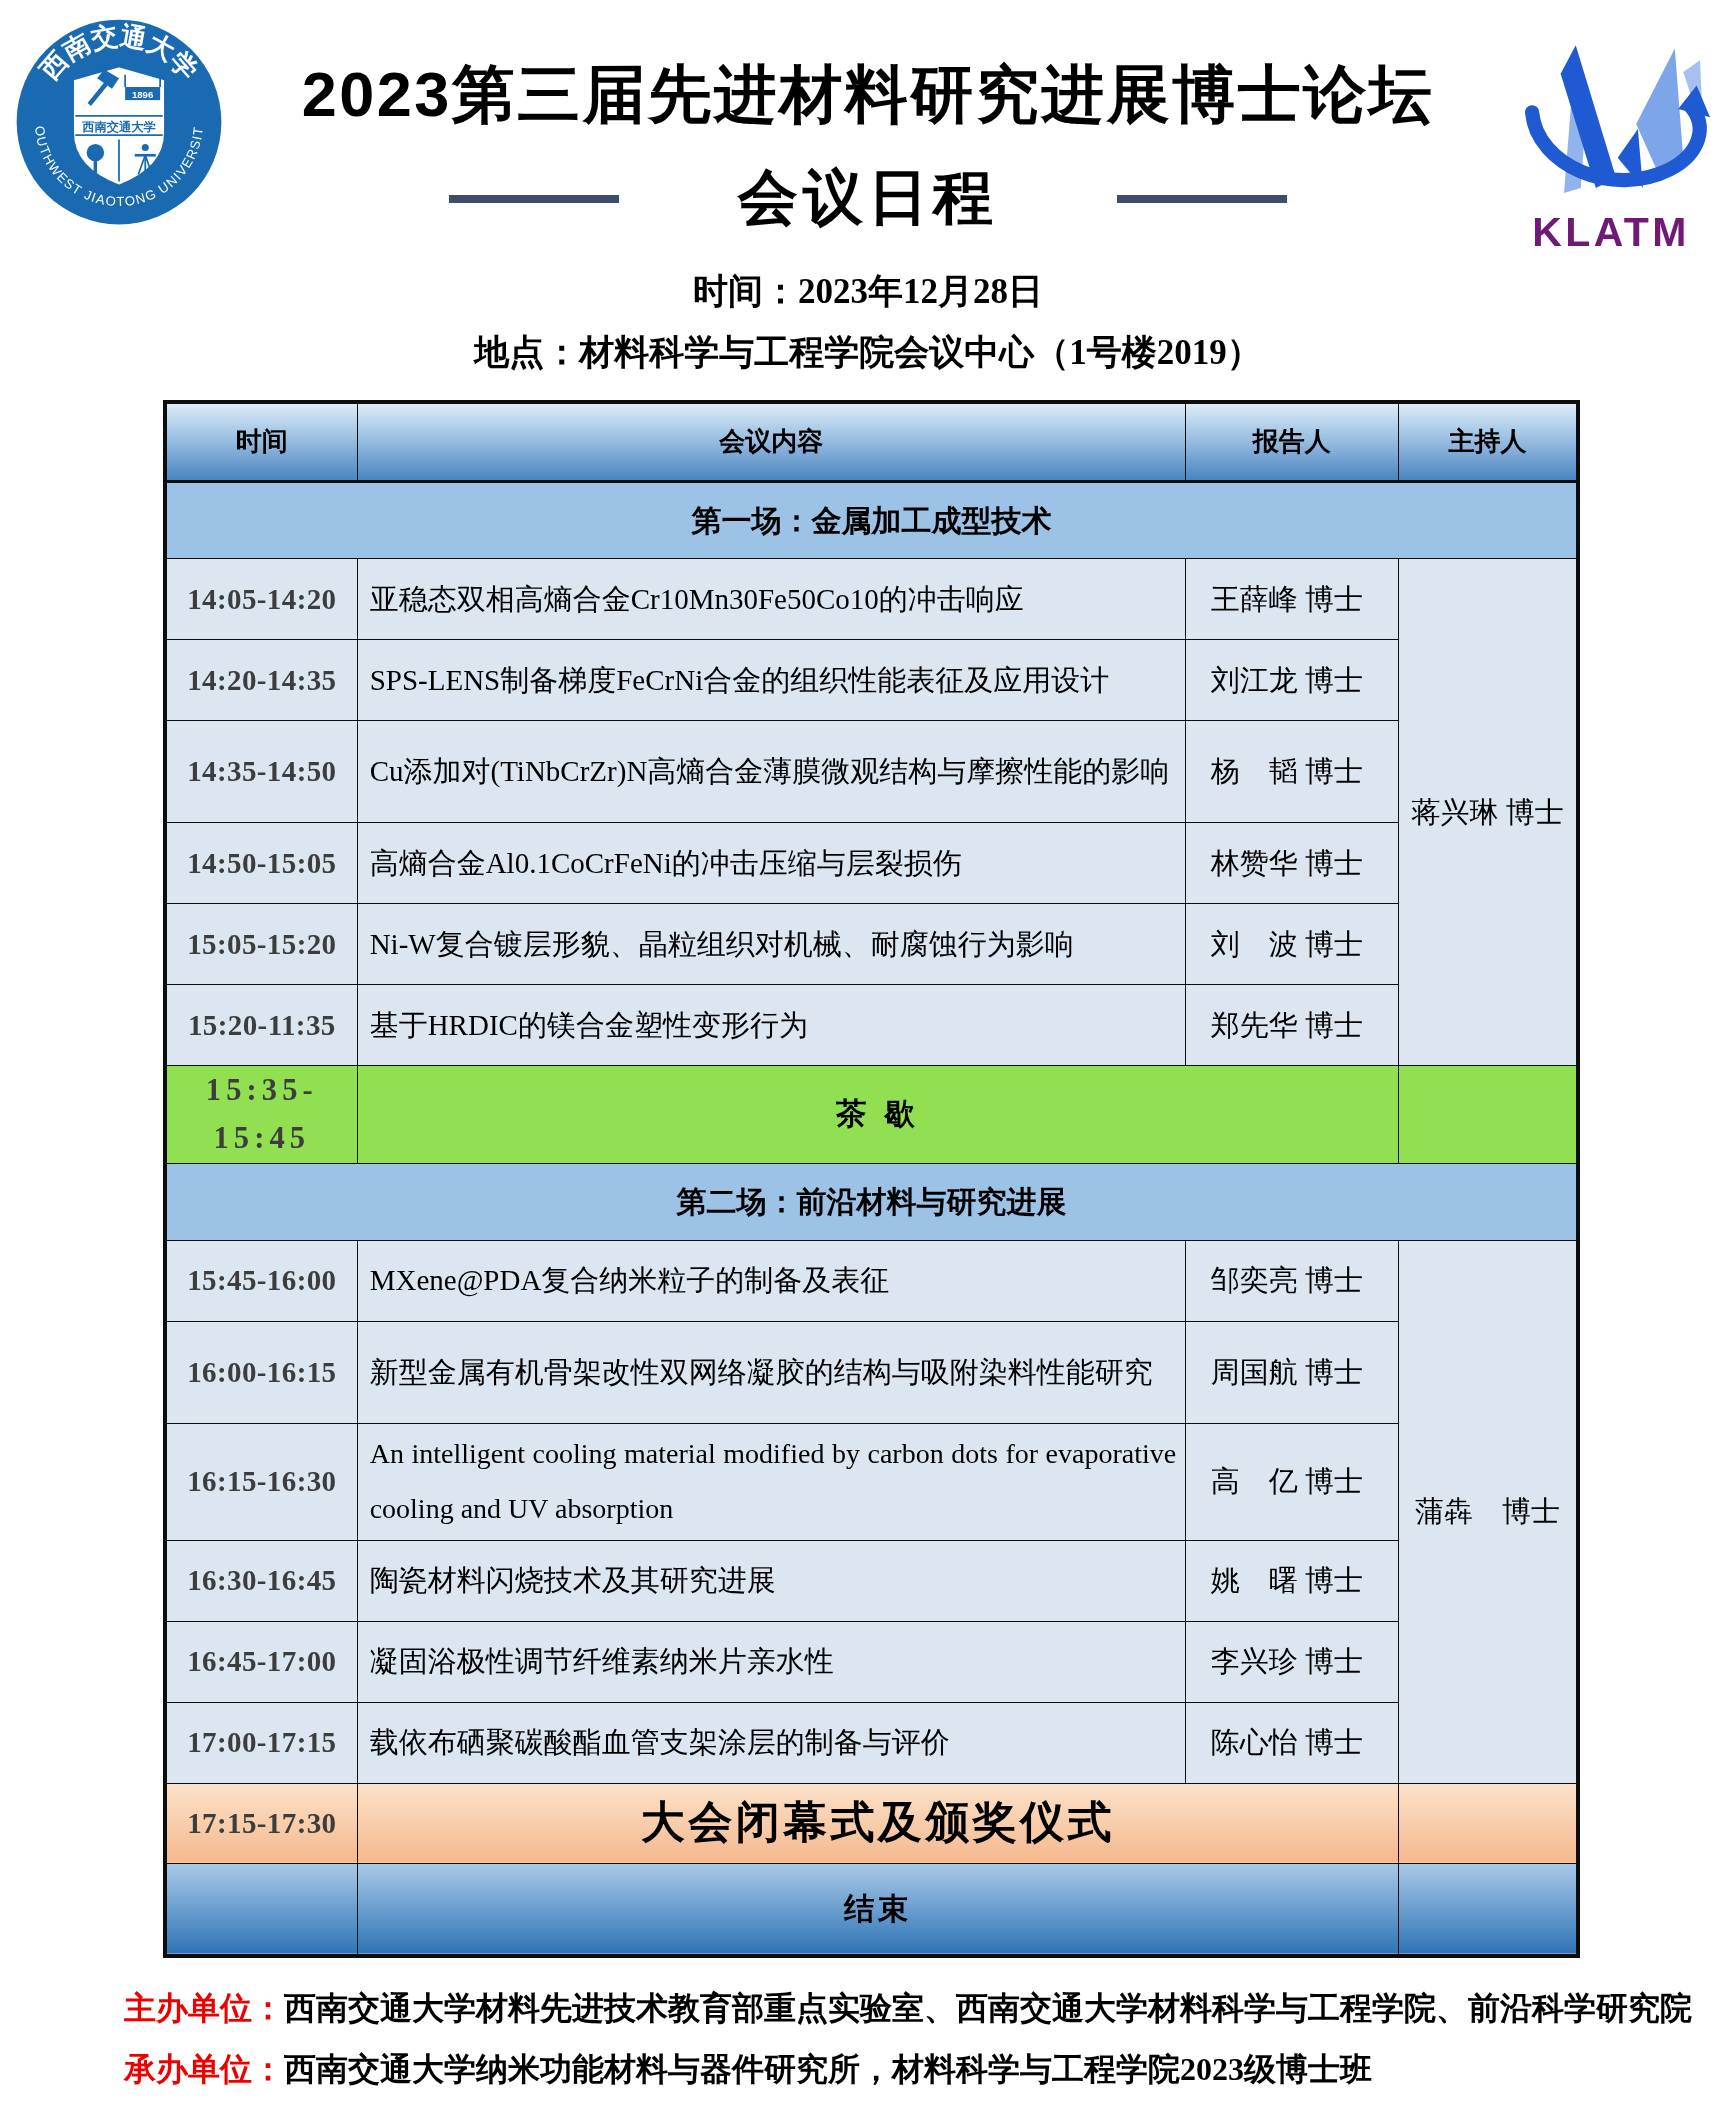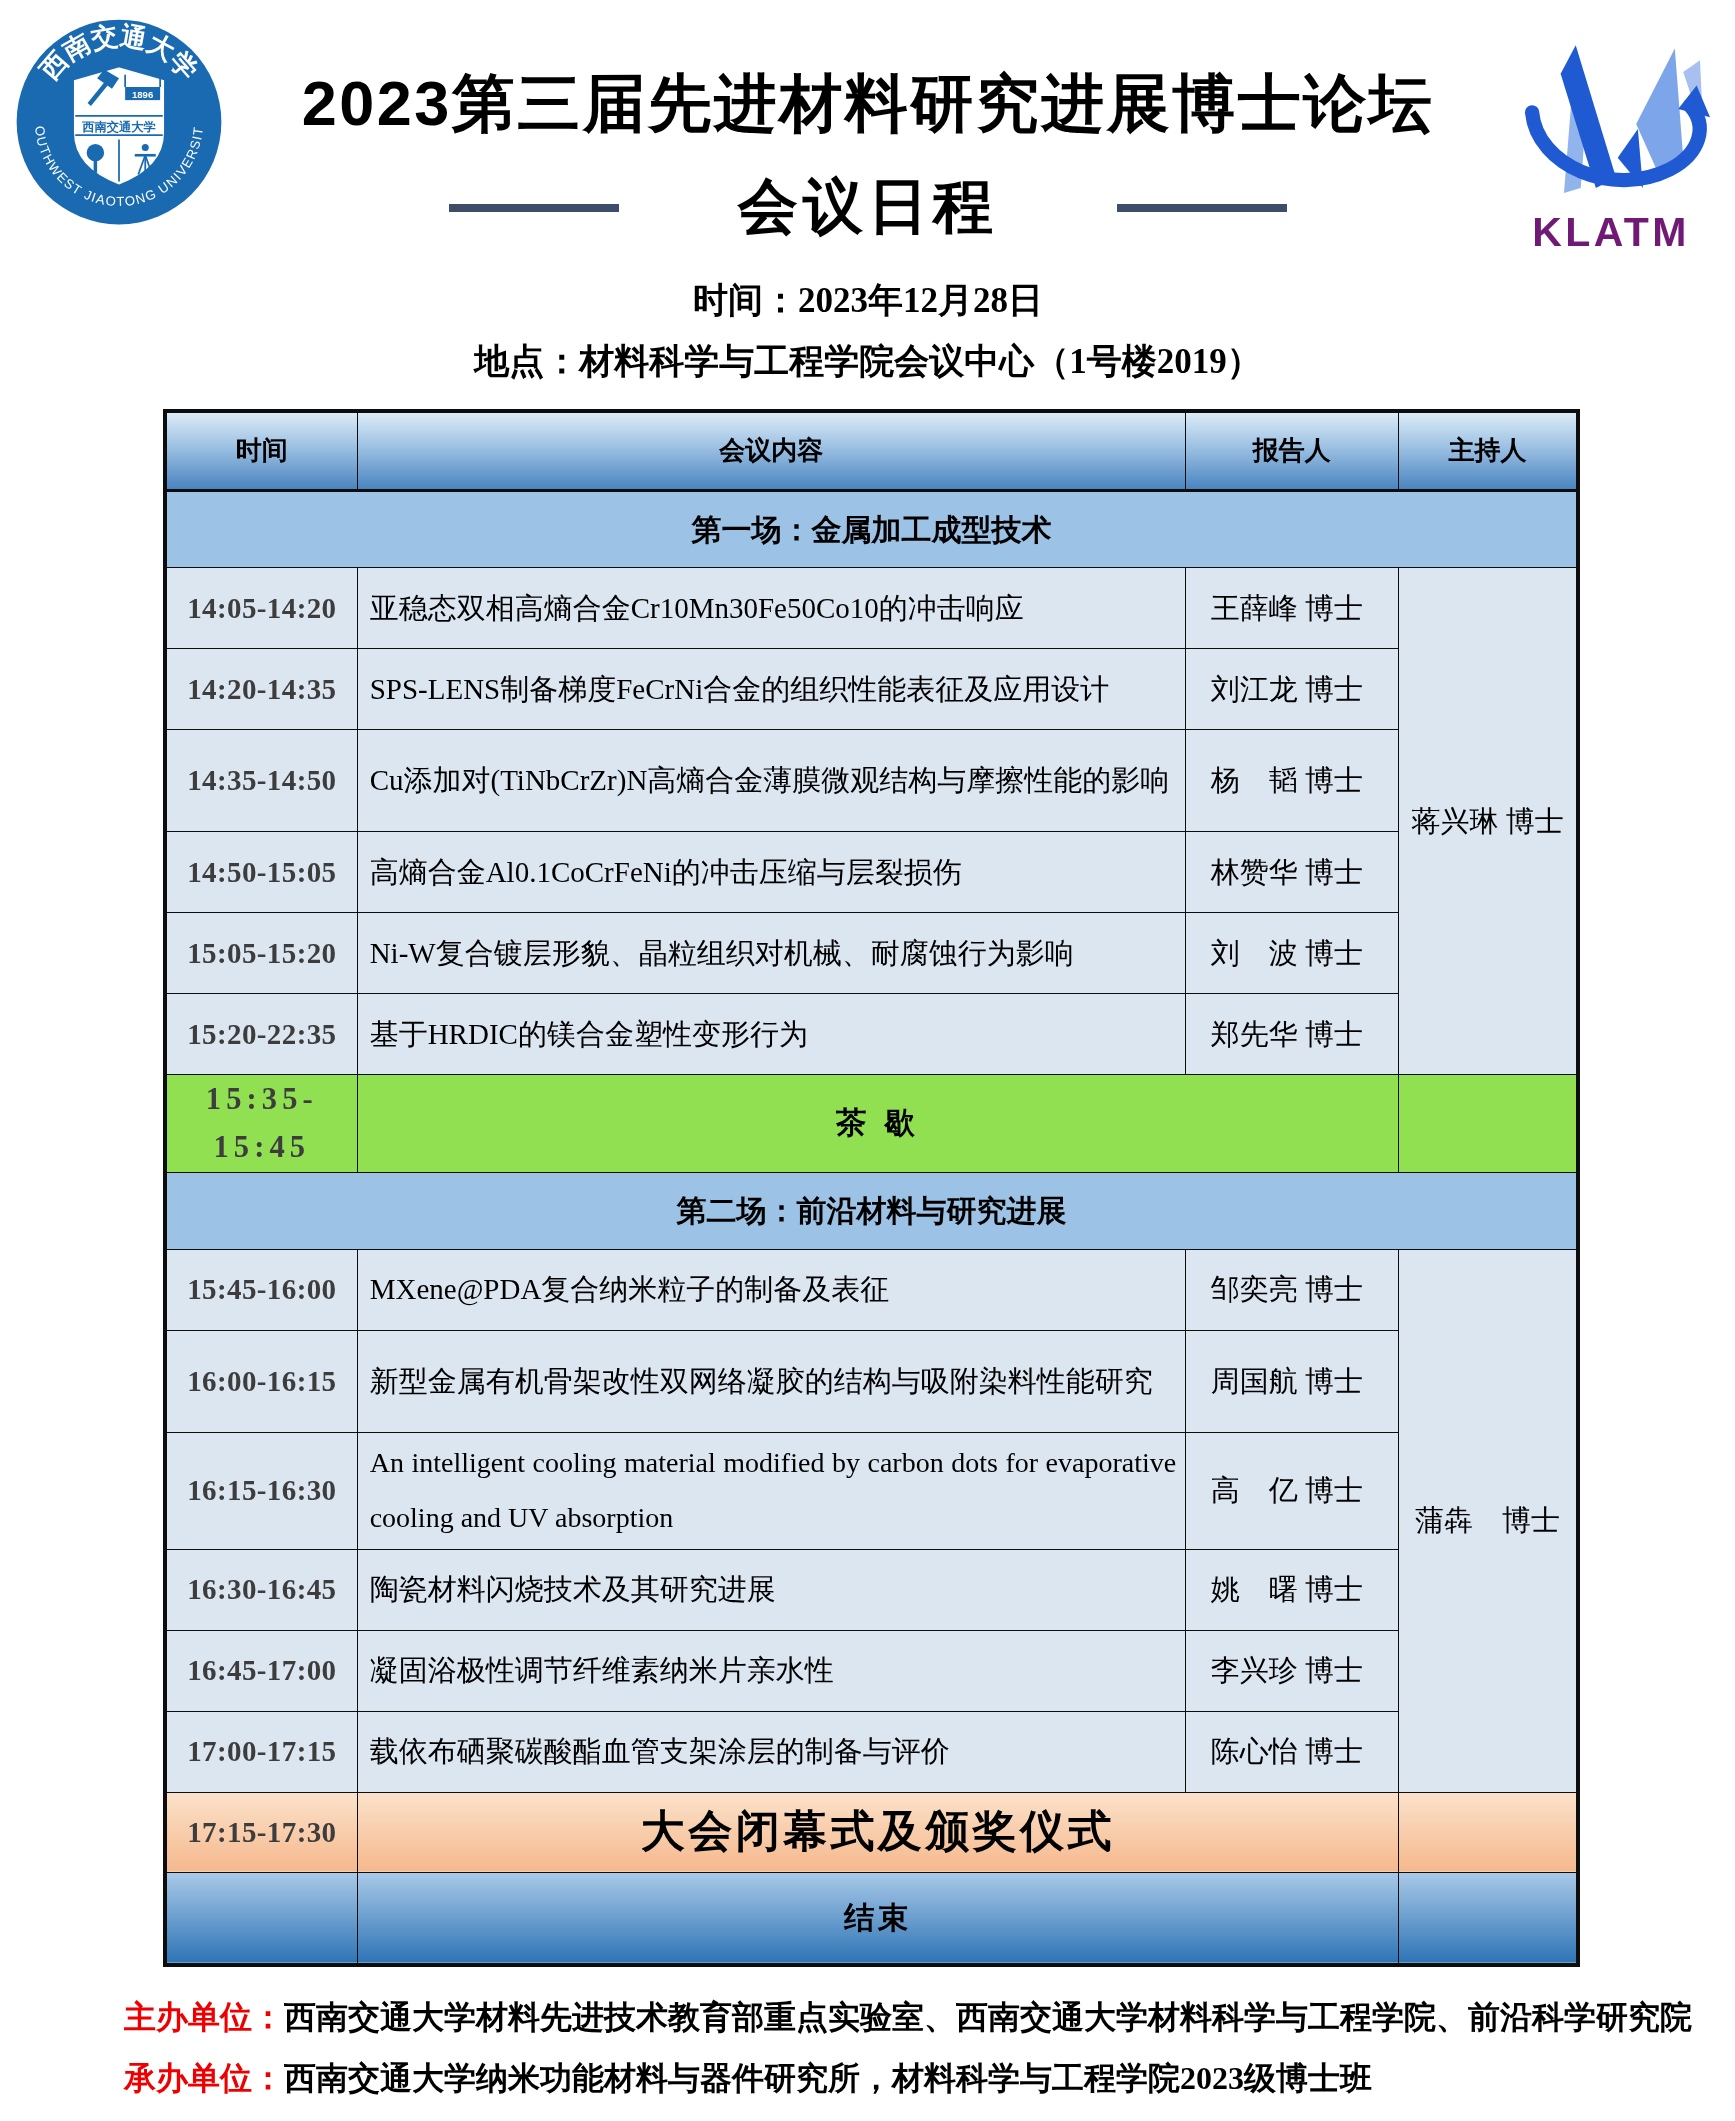--- a/index.html
+++ b/index.html
@@ -10,21 +10,21 @@
   
   .seal{position:absolute;left:13.6px;top:17px;width:210px;height:210px;}
   .klatm{position:absolute;right:24px;top:25.4px;width:202px;text-align:center;}
   
   .header-block{padding-top:39px;text-align:center;}
   .activity{
     font-size:49px;font-weight:900;color:#dd0000;letter-spacing:6px;
     font-family:"Liberation Serif","DejaVu Serif",serif;
   }
   .forum{
-    margin-top:22px;font-size:63px;font-weight:900;color:#000;letter-spacing:2.5px;
+    margin-top:13px;font-size:63px;font-weight:900;color:#000;letter-spacing:2.5px;
     font-family:"Liberation Sans","DejaVu Sans",sans-serif;
   }
   .schedule-line{
     margin-top:20.3px;display:flex;align-items:center;justify-content:center;gap:119px;
   }
   .schedule-title{
     font-size:60px;font-weight:900;letter-spacing:5.1px;
     font-family:"Liberation Sans","DejaVu Sans",sans-serif;
   }
   .dash{width:170px;height:8.5px;background:#3e4d69;display:inline-block;}
@@ -186,21 +186,21 @@
     <td class="time-cell">14:50-15:05</td>
     <td class="content-cell">高熵合金Al0.1CoCrFeNi的冲击压缩与层裂损伤</td>
     <td class="speaker-cell">林赞华 博士</td>
   </tr>
   <tr class="data-row">
     <td class="time-cell">15:05-15:20</td>
     <td class="content-cell">Ni-W复合镀层形貌、晶粒组织对机械、耐腐蚀行为影响</td>
     <td class="speaker-cell">刘　波 博士</td>
   </tr>
   <tr class="data-row">
-    <td class="time-cell">15:20-22:35</td>
+    <td class="time-cell">15:20-11:35</td>
     <td class="content-cell">基于HRDIC的镁合金塑性变形行为</td>
     <td class="speaker-cell">郑先华 博士</td>
   </tr>
 
   <tr class="tea-row">
     <td class="time-cell">15:35-15:45</td>
     <td colspan="2">茶 歇</td>
     <td></td>
   </tr>
 

